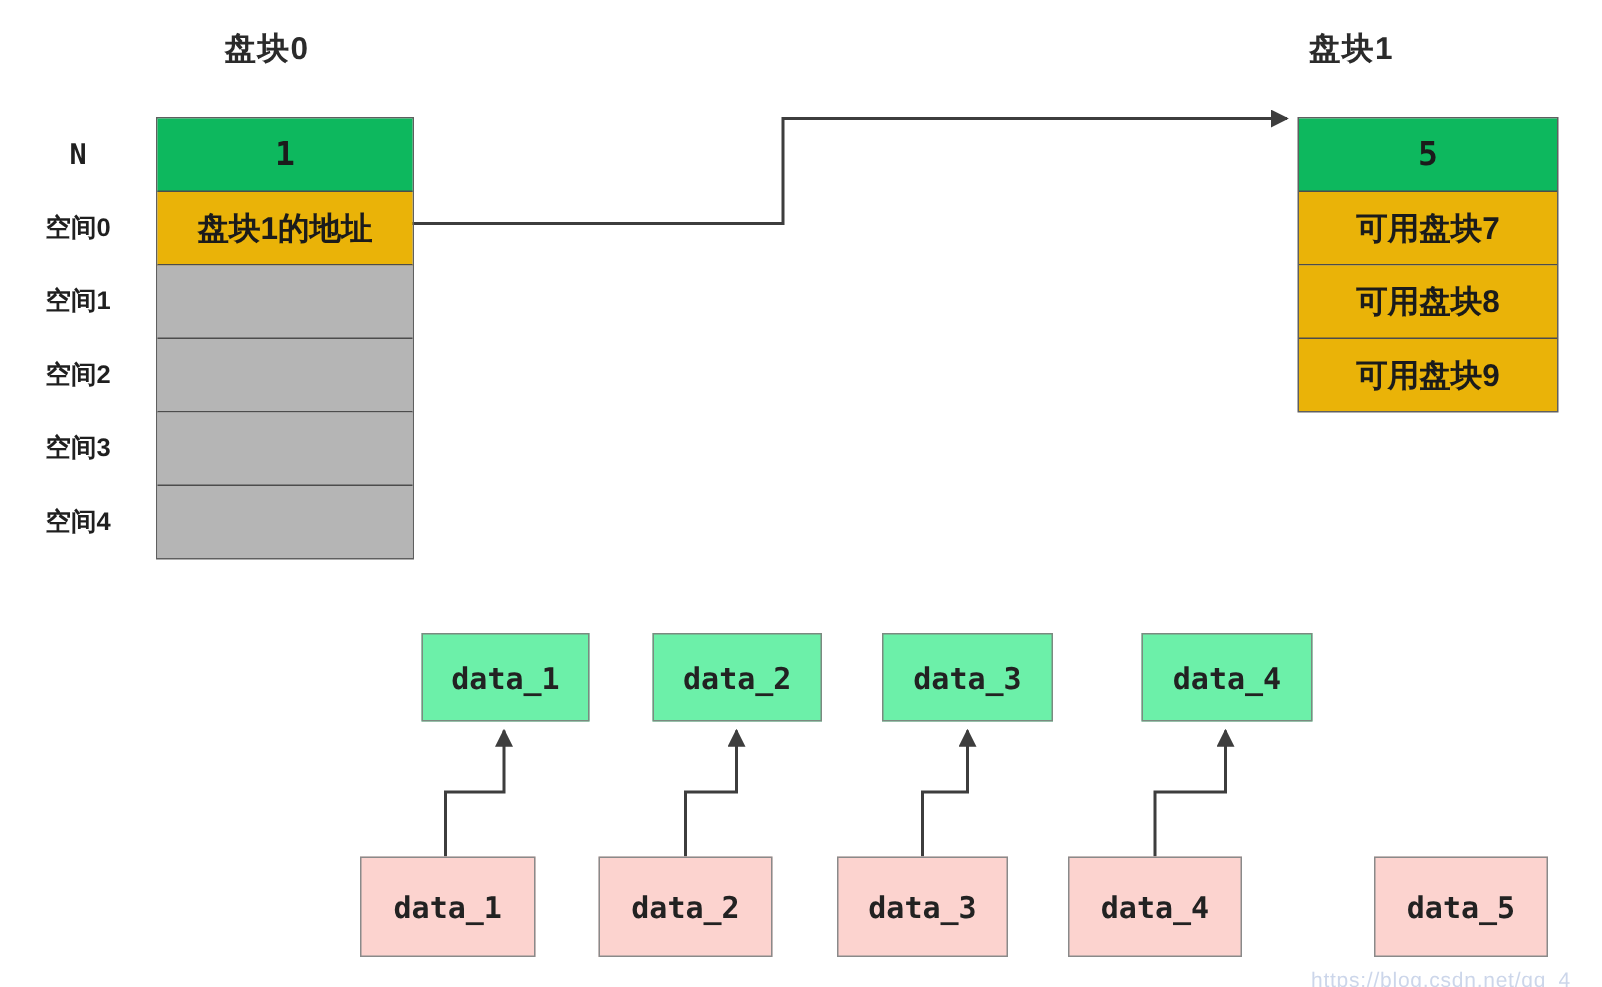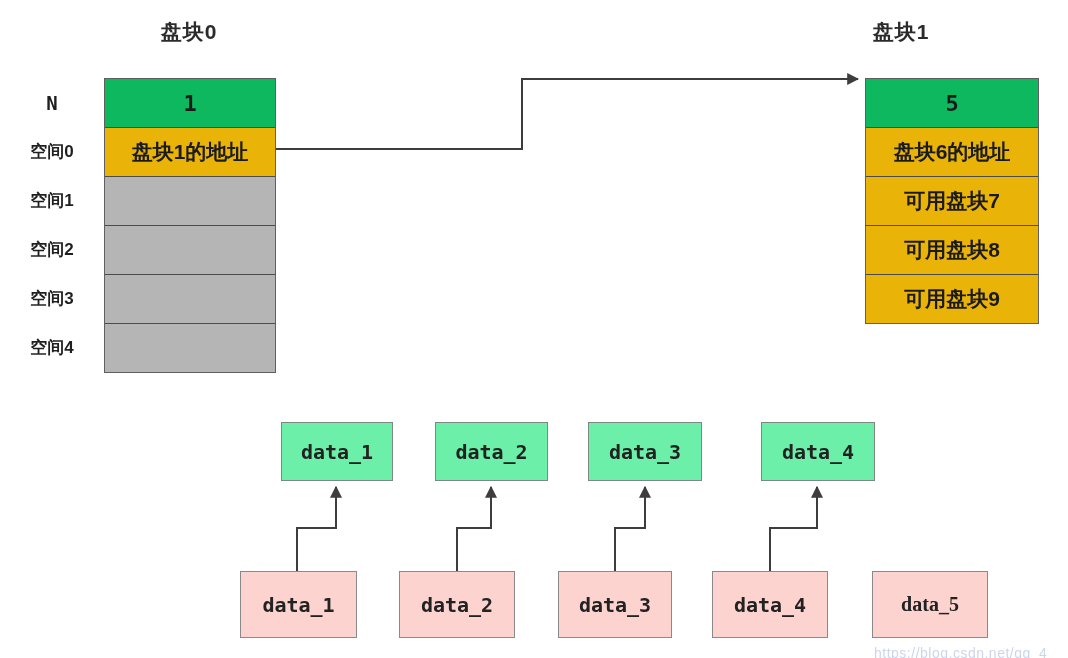--- a/index.html
+++ b/index.html
@@ -9,21 +9,21 @@
     font-family:"Liberation Sans","DejaVu Sans",sans-serif;
     color:#1c1c1c;
   }
   .arrow-layer{position:absolute;left:0;top:0;width:1068px;height:658px;pointer-events:none;}
 
   
   .block-title{
     position:absolute;top:18px;text-align:center;
     font-size:21px;font-weight:700;color:#2b2b2b;letter-spacing:1px;
   }
-  .title-left{left:104px;width:170px;}
+  .title-left{left:93px;width:170px;}
   .title-right{left:815px;width:172px;}
 
   .block-table{position:absolute;top:78px;border:1px solid #5f5f5f;}
   .table-left{left:104px;width:170px;}
   .table-right{left:865px;width:172px;}
   .cell{
     height:48px;border-bottom:1px solid #4c4c4c;
     display:flex;align-items:center;justify-content:center;
     font-size:21px;font-weight:700;color:#1b1b1b;
   }
@@ -51,21 +51,21 @@
   .box-pink{background:#fcd3cf;border:1px solid #8a8a8a;height:67px;top:571px;}
 
   .g1{left:281px;width:112px;}
   .g2{left:435px;width:113px;}
   .g3{left:588px;width:114px;}
   .g4{left:761px;width:114px;}
   .p1{left:240px;width:117px;}
   .p2{left:399px;width:116px;}
   .p3{left:558px;width:114px;}
   .p4{left:712px;width:116px;}
-  .p5{left:872px;width:116px;font-family:Liberation Serif, serif;}
+  .p5{left:916px;width:116px;}
 
   .watermark{
     position:absolute;left:874px;top:645px;
     font-size:14px;color:#ccd6ea;letter-spacing:0.5px;white-space:nowrap;
   }
 </style>
 </head>
 <body>
 
 <div class="canvas">
@@ -99,21 +99,20 @@
     <div class="cell cell-green cell-num">1</div>
     <div class="cell cell-blue">盘块1的地址</div>
     <div class="cell cell-gray"></div>
     <div class="cell cell-gray"></div>
     <div class="cell cell-gray"></div>
     <div class="cell cell-gray"></div>
   </div>
 
   <div class="block-table table-right">
     <div class="cell cell-green cell-num">5</div>
-    <div class="cell cell-blue">盘块6的地址</div>
     <div class="cell cell-blue">可用盘块7</div>
     <div class="cell cell-blue">可用盘块8</div>
     <div class="cell cell-blue">可用盘块9</div>
   </div>
 
   <div class="data-box box-mint g1">data_1</div>
   <div class="data-box box-mint g2">data_2</div>
   <div class="data-box box-mint g3">data_3</div>
   <div class="data-box box-mint g4">data_4</div>
 

